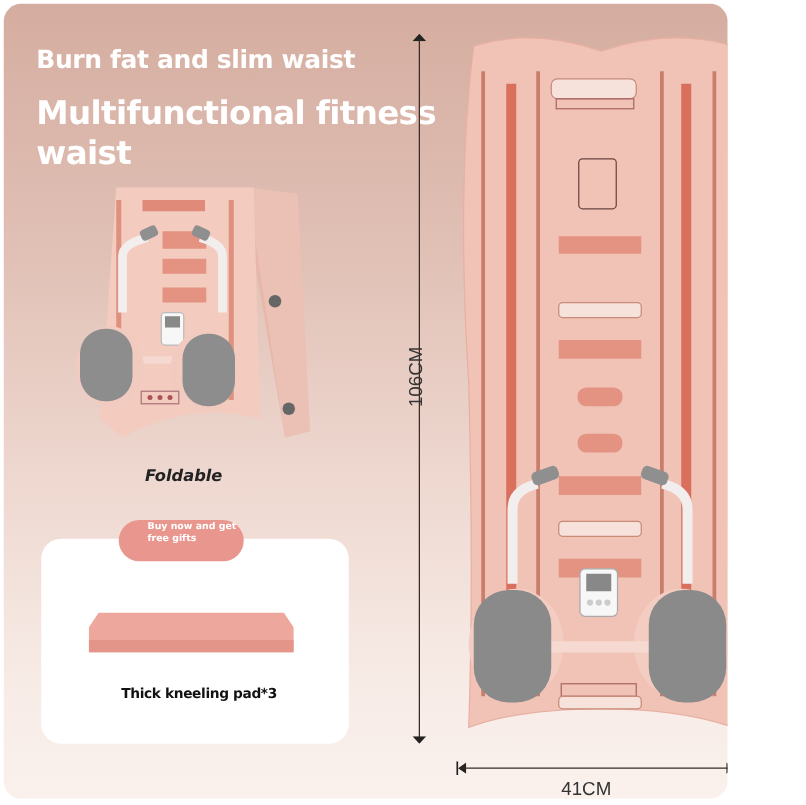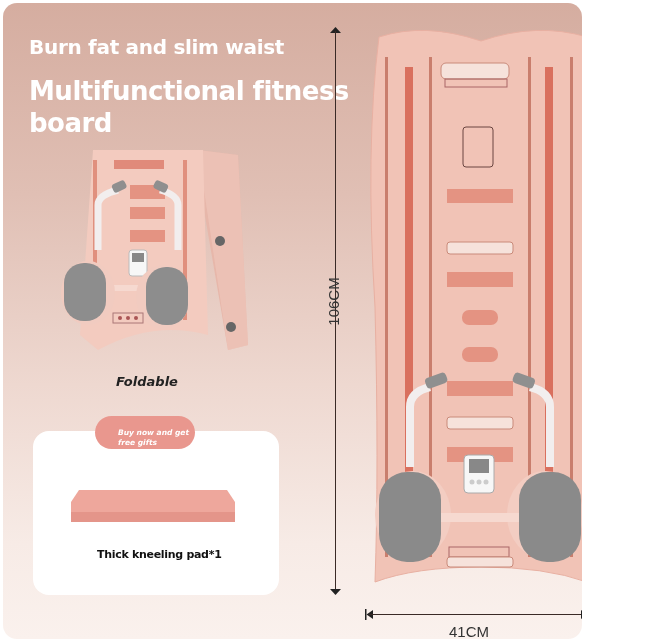--- a/index.html
+++ b/index.html
@@ -5,38 +5,38 @@
   html,body{margin:0;padding:0;}
   body{width:645px;height:644px;background:#ffffff;position:relative;overflow:hidden;font-family:"Liberation Sans",sans-serif;}
   .panel{position:absolute;left:3px;top:3px;width:579px;height:636px;border-radius:14px;
     background:linear-gradient(180deg,#d5ada0 0%,#e0bfb4 30%,#eed8d0 60%,#f7ebe6 85%,#faf1ed 100%);overflow:hidden;}
   .headline{position:absolute;color:#fff;font-family:"DejaVu Sans",sans-serif;font-weight:bold;}
   .h1{left:26px;top:32px;font-size:20px;letter-spacing:-0.3px;}
   .h2{left:26px;top:72px;font-size:26px;line-height:32px;letter-spacing:-0.5px;width:320px;}
   .foldlabel{position:absolute;left:113px;top:371px;font-family:"DejaVu Sans",sans-serif;font-weight:bold;font-size:13px;color:#222;font-style:italic;}
   .giftcard{position:absolute;left:30px;top:428px;width:246px;height:164px;background:#fff;border-radius:16px;}
   .giftpill{position:absolute;left:92px;top:413px;width:100px;height:33px;border-radius:17px;background:#e9978e;color:#fff;
-    font-family:"DejaVu Sans",sans-serif;font-weight:bold;font-size:7.5px;line-height:10px;padding:12px 0 0 23px;box-sizing:border-box;font-style:italic;}
+    font-family:"DejaVu Sans",sans-serif;font-weight:bold;font-size:7.5px;line-height:10px;padding:0 0 0 23px;box-sizing:border-box;}
   .pad{position:absolute;left:68px;top:487px;width:164px;height:32px;}
   .padlabel{position:absolute;left:94px;top:545px;font-family:"DejaVu Sans",sans-serif;font-weight:bold;font-size:11px;color:#111;letter-spacing:-0.3px;}
   .dim-v{position:absolute;left:332px;top:28px;width:1px;height:560px;background:#3a2a26;}
   .dim-v-label{position:absolute;left:300px;top:290px;transform:rotate(-90deg);transform-origin:center;font-size:15px;color:#333;width:60px;text-align:center;}
   .dim-h{position:absolute;left:366px;top:611px;width:216px;height:1px;background:#3a2a26;}
   .dim-h-label{position:absolute;left:446px;top:620px;font-size:15px;color:#333;text-align:right;}
   .thick{position:absolute;left:564px;top:535px;width:110px;transform:rotate(90deg);transform-origin:center;
     font-family:"DejaVu Sans",sans-serif;font-weight:bold;font-size:10.5px;color:#111;white-space:nowrap;}
   svg{position:absolute;}
 </style>
 </head>
 <body>
 
 <div class="panel">
 
   <div class="headline h1">Burn fat and slim waist</div>
-  <div class="headline h2">Multifunctional fitness board</div>
+  <div class="headline h2">Multifunctional fitness waist</div>
 
   <svg style="left:55px;top:142px" width="195" height="212" viewBox="0 0 195 212">
     <polygon points="140,5 180,10 190,200 170,205 140,30" fill="#e7b7aa"></polygon>
     <polygon points="140,5 180,10 190,200 170,205" fill="#f0c8bd" opacity="0.6"></polygon>
     <circle cx="162" cy="96" r="5" fill="#666"></circle>
     <circle cx="173" cy="182" r="5" fill="#666"></circle>
     <path d="M35,5 L145,5 L150,190 Q95,175 40,205 L22,190 Z" fill="#f3cbbf"></path>
     <rect x="56" y="15" width="50" height="9" fill="#e08a7a"></rect>
     <rect x="72" y="40" width="35" height="14" fill="#e49382"></rect>
     <rect x="72" y="62" width="35" height="12" fill="#e49382"></rect>
@@ -61,21 +61,21 @@
   </svg>
 
   <div class="foldlabel">Foldable</div>
 
   <div class="giftcard"></div>
   <div class="giftpill">Buy now and get free gifts</div>
   <svg class="pad" viewBox="0 0 164 32" width="164" height="32">
     <path d="M8,0 L156,0 L164,12 L164,32 L0,32 L0,12 Z" fill="#eea79c"></path>
     <rect x="0" y="22" width="164" height="10" fill="#e4958a"></rect>
   </svg>
-  <div class="padlabel">Thick kneeling pad*1</div>
+  <div class="padlabel">Thick kneeling pad*3</div>
 
   <svg style="left:327px;top:24px" width="11" height="6">
       <polygon points="5.5,0 11,6 0,6" fill="#222"></polygon>
     </svg>
   <div class="dim-v"></div>
   <svg style="left:327px;top:586px" width="11" height="6">
       <polygon points="0,0 11,0 5.5,6" fill="#222"></polygon>
     </svg>
   <div class="dim-v-label">106CM</div>
 

